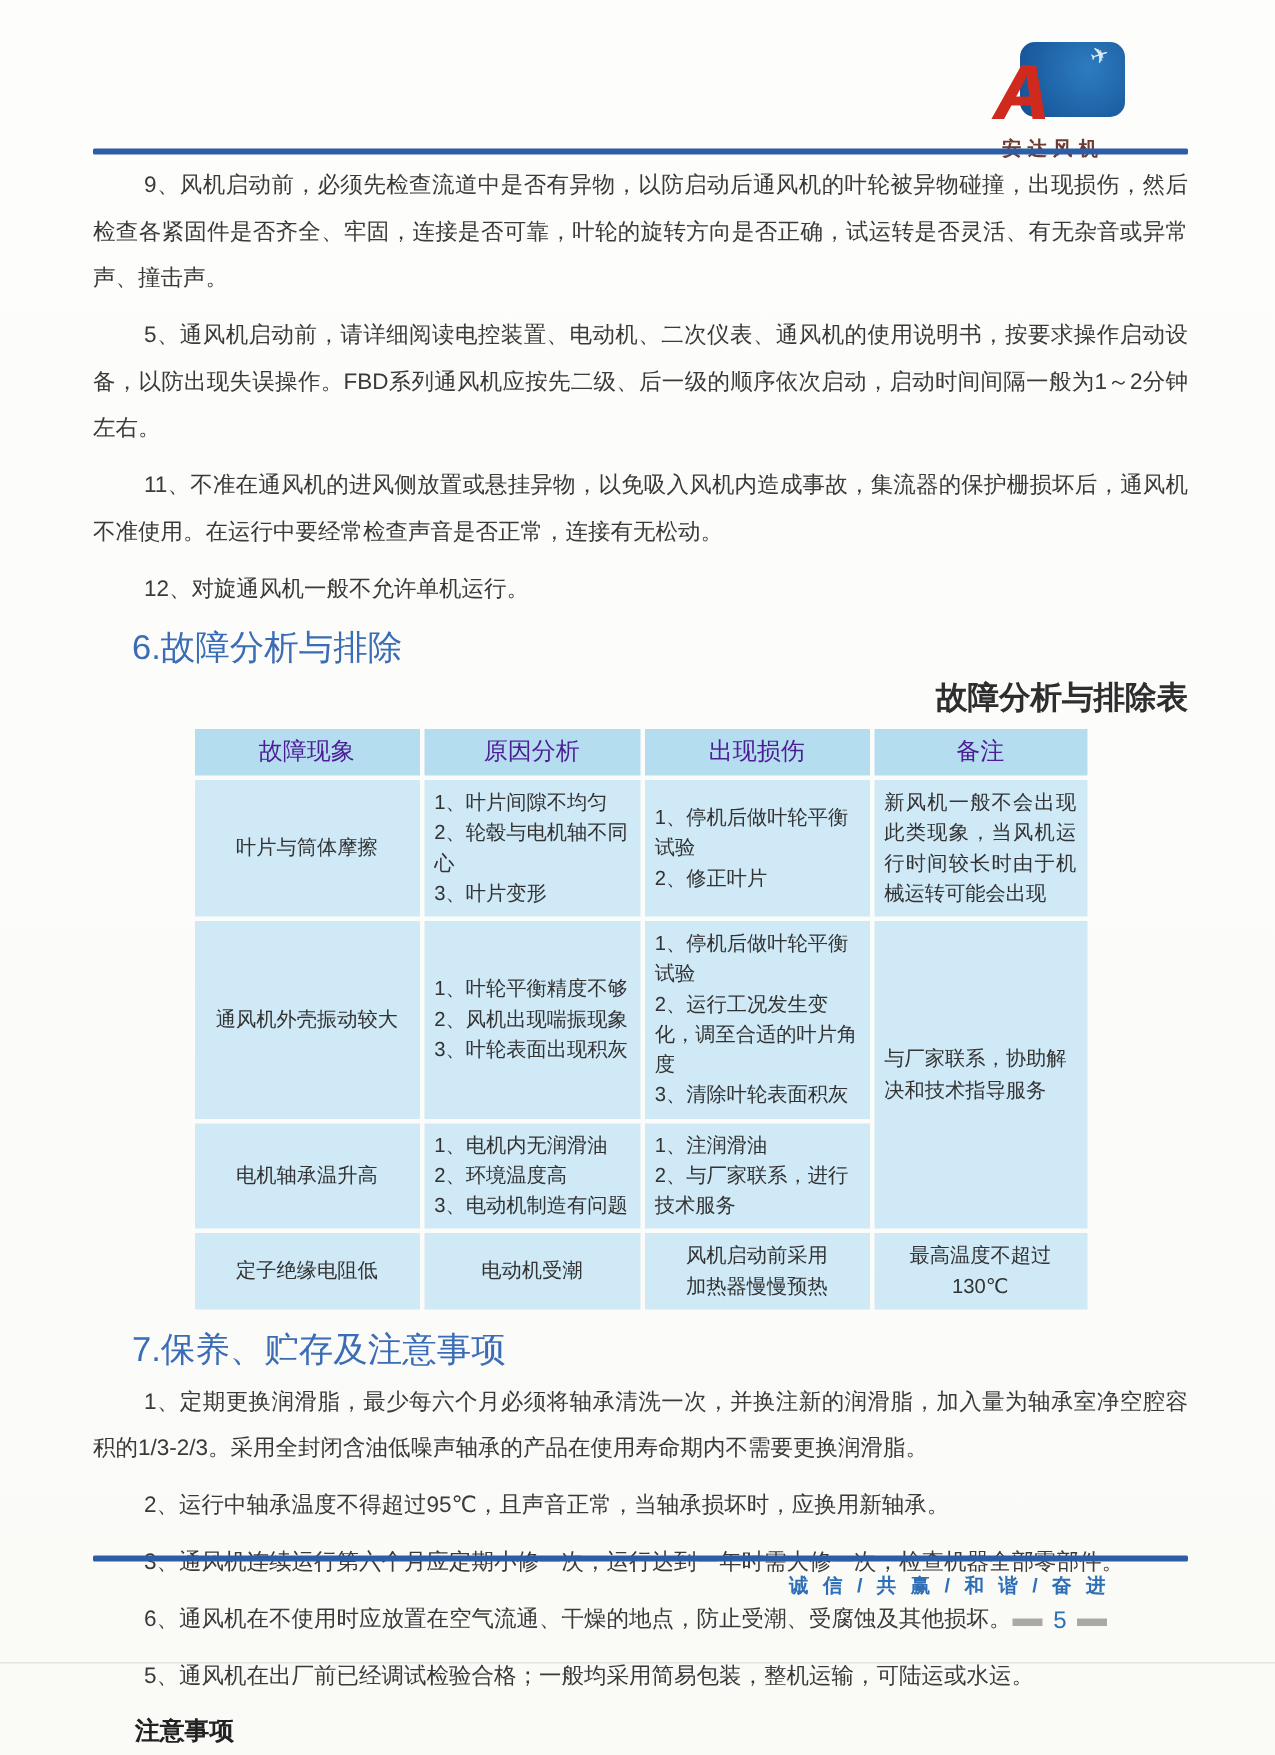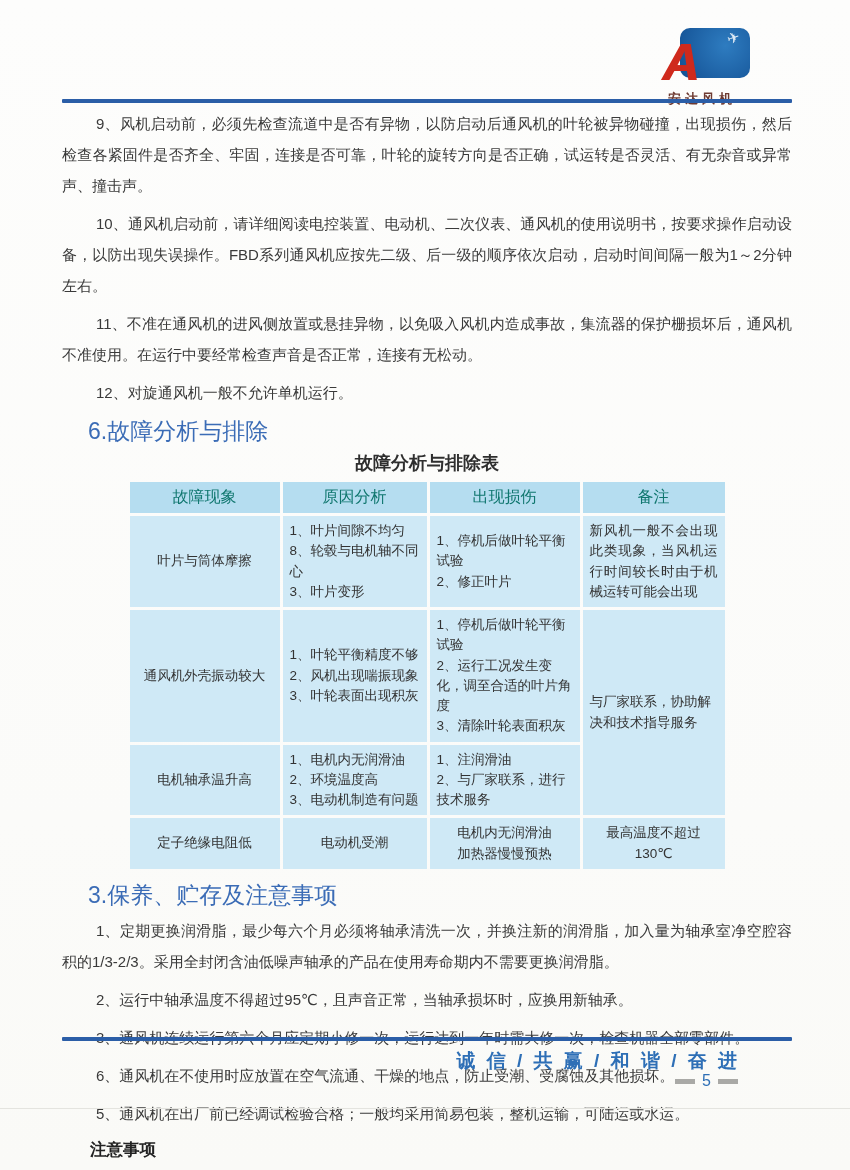--- a/index.html
+++ b/index.html
@@ -37,44 +37,44 @@
     font-size:13px;font-weight:bold;letter-spacing:4px;color:#6e3a31;
   }
 
   .rule{position:absolute;left:62px;width:730px;height:4px;background:#2b5ea7;border-radius:1px;}
   .rule-top{top:99px;}
   .rule-bottom{top:1037px;}
 
   .content{position:absolute;left:62px;top:108px;width:730px;}
   .body-p{font-size:15px;line-height:31px;text-indent:34px;margin:0 0 7px 0;text-align:justify;}
   .sec-heading{color:#3b6cb6;font-size:23px;font-weight:500;margin:8px 0 4px 26px;}
-  .tbl-title{text-align:center;font-weight:bold;font-size:18px;color:#2e2e2e;margin:0 0 4px 0;}
+  .tbl-title{text-align:right;font-weight:bold;font-size:21px;color:#2e2e2e;margin:0 0 4px 0;}
 
   table.fault{border-collapse:separate;border-spacing:3px;margin:0 auto 6px auto;width:586px;table-layout:fixed;}
   table.fault th{
-    background:#b5ddf0;font-weight:normal;font-size:16px;color:#0f766e;
+    background:#b5ddf0;font-weight:normal;font-size:16px;color:#4c1d95;
     padding:5px 2px;
   }
   table.fault td{
     background:#cfe9f6;font-size:13.5px;color:#333;
     padding:5px 7px;vertical-align:middle;line-height:1.5;
   }
   .c-center{text-align:center;}
   td.phen{font-size:15px;text-align:center;}
   .ml{white-space:pre-line;text-align:left;}
   td.note-small{font-size:13px;line-height:1.45;text-align:justify;}
   td.note-mid{font-size:14.5px;}
   td.note-row4{font-size:14.5px;text-align:center;}
   td.meth-center{white-space:pre-line;text-align:center;font-size:14.5px;}
 
   .notice-title{font-size:16.5px;font-weight:bold;color:#222;margin:10px 0 6px 28px;}
 
   .footer-slogan{
     position:absolute;top:1048px;right:110px;
-    color:#2e6fb6;font-size:19px;font-weight:bold;letter-spacing:3px;
+    color:#2e6fb6;font-size:13px;font-weight:bold;letter-spacing:3px;
   }
   .page-num{
     position:absolute;top:1073px;right:112px;
     display:flex;align-items:center;gap:7px;
   }
   .page-num .dash{width:20px;height:5px;background:#a9a9a6;}
   .page-num .num{color:#2e6fb6;font-size:16px;line-height:1;}
 </style>
 </head>
 <body>
@@ -89,21 +89,21 @@
       <span class="logo-a">A</span>
     </div>
     <div class="logo-text">安达风机</div>
   </div>
 
   <div class="rule rule-top"></div>
 
   <div class="content">
 
     <p class="body-p">9、风机启动前，必须先检查流道中是否有异物，以防启动后通风机的叶轮被异物碰撞，出现损伤，然后检查各紧固件是否齐全、牢固，连接是否可靠，叶轮的旋转方向是否正确，试运转是否灵活、有无杂音或异常声、撞击声。</p>
-    <p class="body-p">10、通风机启动前，请详细阅读电控装置、电动机、二次仪表、通风机的使用说明书，按要求操作启动设备，以防出现失误操作。FBD系列通风机应按先二级、后一级的顺序依次启动，启动时间间隔一般为1～2分钟左右。</p>
+    <p class="body-p">5、通风机启动前，请详细阅读电控装置、电动机、二次仪表、通风机的使用说明书，按要求操作启动设备，以防出现失误操作。FBD系列通风机应按先二级、后一级的顺序依次启动，启动时间间隔一般为1～2分钟左右。</p>
     <p class="body-p">11、不准在通风机的进风侧放置或悬挂异物，以免吸入风机内造成事故，集流器的保护栅损坏后，通风机不准使用。在运行中要经常检查声音是否正常，连接有无松动。</p>
     <p class="body-p">12、对旋通风机一般不允许单机运行。</p>
 
     <div class="sec-heading">6.故障分析与排除</div>
     <div class="tbl-title">故障分析与排除表</div>
 
     <table class="fault">
       <colgroup>
         <col style="width:150px">
           <col style="width:144px">
@@ -113,21 +113,21 @@
       <tbody>
           <tr>
         <th>故障现象</th>
         <th>原因分析</th>
         <th>出现损伤</th>
         <th>备注</th>
       </tr>
       <tr>
         <td class="phen">叶片与筒体摩擦</td>
         <td class="ml">1、叶片间隙不均匀
-8、轮毂与电机轴不同心
+2、轮毂与电机轴不同心
 3、叶片变形</td>
         <td class="ml">1、停机后做叶轮平衡试验
 2、修正叶片</td>
         <td class="note-small">新风机一般不会出现此类现象，当风机运行时间较长时由于机械运转可能会出现</td>
       </tr>
       <tr>
         <td class="phen">通风机外壳振动较大</td>
         <td class="ml">1、叶轮平衡精度不够
 2、风机出现喘振现象
 3、叶轮表面出现积灰</td>
@@ -140,28 +140,28 @@
         <td class="phen">电机轴承温升高</td>
         <td class="ml">1、电机内无润滑油
 2、环境温度高
 3、电动机制造有问题</td>
         <td class="ml">1、注润滑油
 2、与厂家联系，进行技术服务</td>
       </tr>
       <tr>
         <td class="phen">定子绝缘电阻低</td>
         <td class="c-center">电动机受潮</td>
-        <td class="meth-center">电机内无润滑油
+        <td class="meth-center">风机启动前采用
 加热器慢慢预热</td>
         <td class="note-row4">最高温度不超过130℃</td>
       </tr>
     </tbody>
       </table>
 
-    <div class="sec-heading">3.保养、贮存及注意事项</div>
+    <div class="sec-heading">7.保养、贮存及注意事项</div>
 
     <p class="body-p">1、定期更换润滑脂，最少每六个月必须将轴承清洗一次，并换注新的润滑脂，加入量为轴承室净空腔容积的1/3-2/3。采用全封闭含油低噪声轴承的产品在使用寿命期内不需要更换润滑脂。</p>
     <p class="body-p">2、运行中轴承温度不得超过95℃，且声音正常，当轴承损坏时，应换用新轴承。</p>
     <p class="body-p">3、通风机连续运行第六个月应定期小修一次，运行达到一年时需大修一次，检查机器全部零部件。</p>
     <p class="body-p">6、通风机在不使用时应放置在空气流通、干燥的地点，防止受潮、受腐蚀及其他损坏。</p>
     <p class="body-p">5、通风机在出厂前已经调试检验合格；一般均采用简易包装，整机运输，可陆运或水运。</p>
 
     <div class="notice-title">注意事项</div>
 
   </div>

